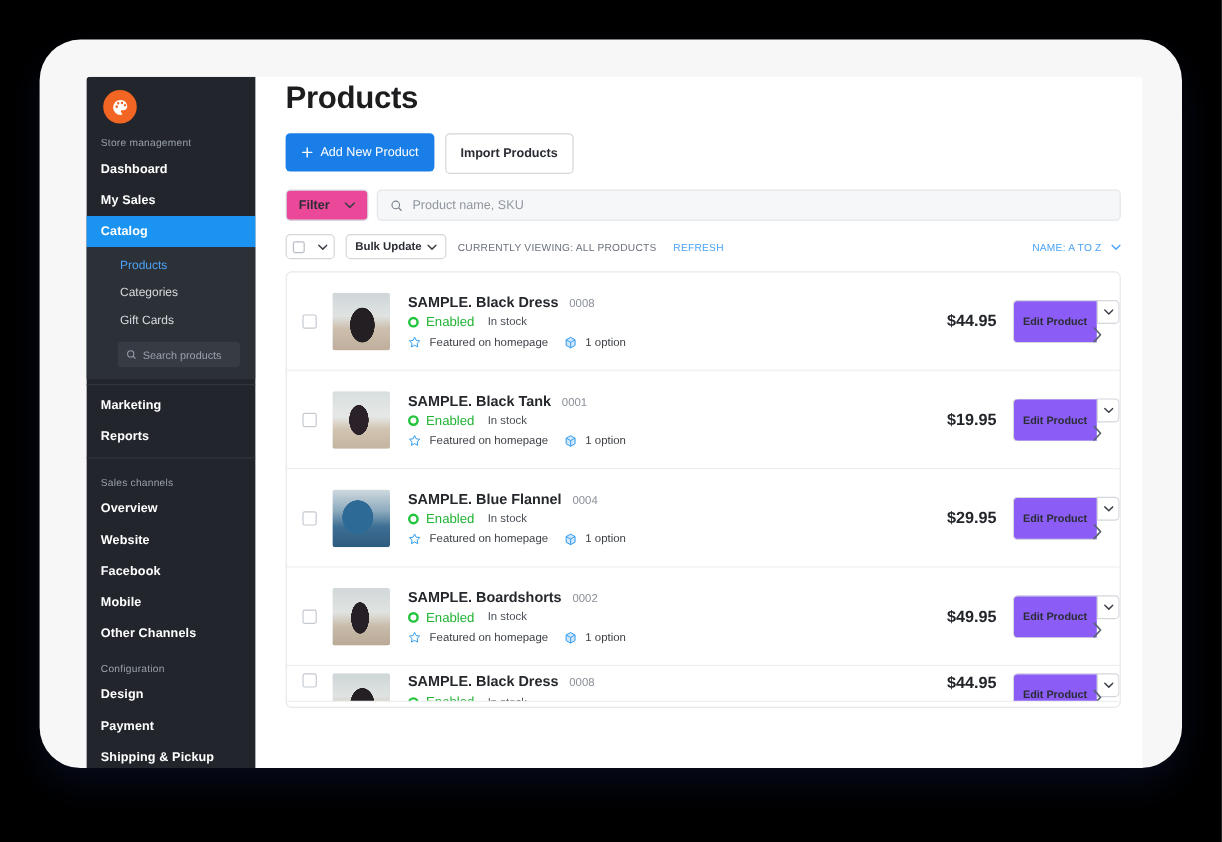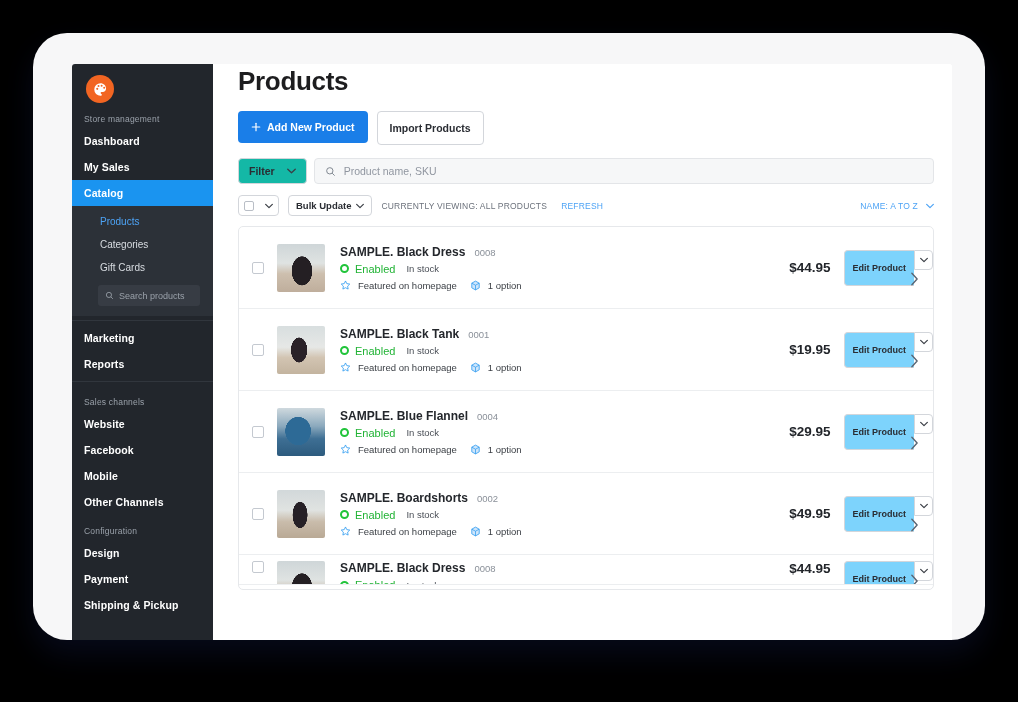--- a/index.html
+++ b/index.html
@@ -87,33 +87,33 @@
     cursor: pointer;
   }
 
   #page-title {
     font-size: 26px; font-weight: bold; color: #1d1d1f;
     padding: 2px 0 0 25px; letter-spacing: -0.3px;
   }
 
   .btnrow { display: flex; gap: 9px; padding: 14px 0 0 25px; }
   .btn-primary {
-    background: #1a7ee8; color: #fff; font-size: 10.5px; font-weight: bold;
+    background: #1a7ee8; color: #fff; font-size: 10.5px; font-weight: normal;
     border: none; border-radius: 4px; padding: 16px 13px; height: 26px;
     display: flex; align-items: center; gap: 6px; cursor: pointer;
   }
   .btn-secondary {
     background: #fff; color: #2a2d33; font-size: 10.5px; font-weight: bold;
     border: 1px solid #d3d6db; border-radius: 4px; padding: 16px 12px; height: 26px;
     display: flex; align-items: center; cursor: pointer;
   }
 
   .filterrow { display: flex; gap: 7px; padding: 13px 18px 0 25px; }
   .filter-btn {
-    background: #14b8a6; border: 1px solid #d3d6db; border-radius: 4px;
+    background: #ec4899; border: 1px solid #d3d6db; border-radius: 4px;
     height: 26px; padding: 0 10px; display: flex; align-items: center; gap: 12px;
     font-size: 10.5px; font-weight: bold; color: #2a2d33; cursor: pointer;
   }
   .search-box {
     flex: 1; background: #f6f7f8; border: 1px solid #e3e5e8; border-radius: 4px;
     height: 26px; display: flex; align-items: center; gap: 8px; padding: 0 10px;
   }
   .search-box .ph { font-size: 10.5px; color: #9096a0; }
 
   .toolrow {
@@ -171,21 +171,21 @@
   .stock-txt { font-size: 9.5px; color: #4a4f57; margin-left: 5px; }
   .pmeta { display: flex; align-items: center; gap: 7px; margin-top: 5px; }
   .meta-txt { font-size: 9.5px; color: #3c4046; }
   .price {
     font-size: 13.5px; font-weight: bold; color: #22252a;
     margin-right: 13px; flex: 0 0 auto;
   }
   .editgrp { display: flex; flex: 0 0 auto; }
   .edit-btn {
     border: 1px solid #d3d6db; border-right: none;
-    border-radius: 4px 0 0 4px; background: #7dd3fc;
+    border-radius: 4px 0 0 4px; background: #8b5cf6;
     font-size: 9px; font-weight: bold; color: #2a2d33;
     height: 20px; padding: 17px 8px; display: flex; align-items: center; cursor: pointer;
   }
   .edit-caret {
     border: 1px solid #d3d6db; border-radius: 0 4px 4px 0; background: #fff;
     height: 20px; width: 19px; display: flex; align-items: center;
     justify-content: center; cursor: pointer;
   }
   .chev-right {
     position: absolute; right: 14px; top: 50%; transform: translateY(4px);
@@ -228,20 +228,21 @@
         <span class="ph">Search products</span>
       </div>
     </div>
 
     <div class="side-divider"></div>
     <div class="side-item">Marketing</div>
     <div class="side-item">Reports</div>
     <div class="side-divider"></div>
 
     <div class="side-caption">Sales channels</div>
+    <div class="side-item">Overview</div>
     <div class="side-item">Website</div>
     <div class="side-item">Facebook</div>
     <div class="side-item">Mobile</div>
     <div class="side-item">Other Channels</div>
 
     <div class="side-caption">Configuration</div>
     <div class="side-item">Design</div>
     <div class="side-item">Payment</div>
     <div class="side-item">Shipping &amp; Pickup</div>
   </div>

